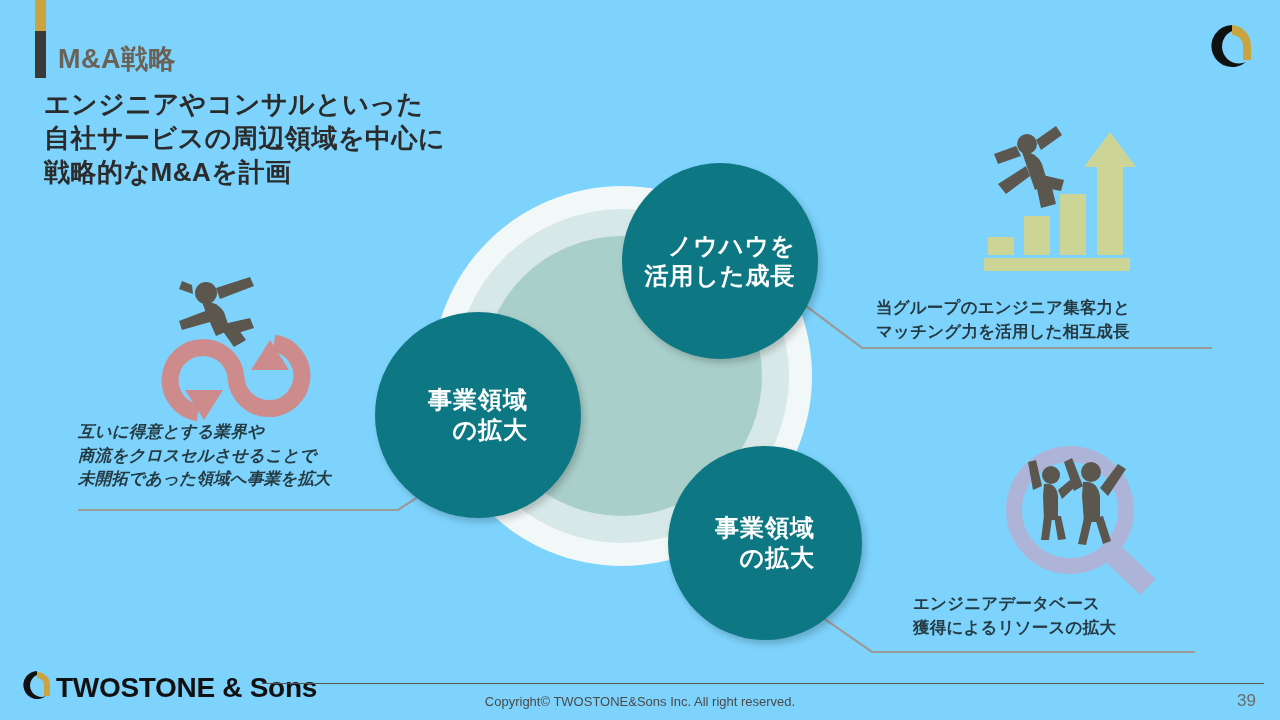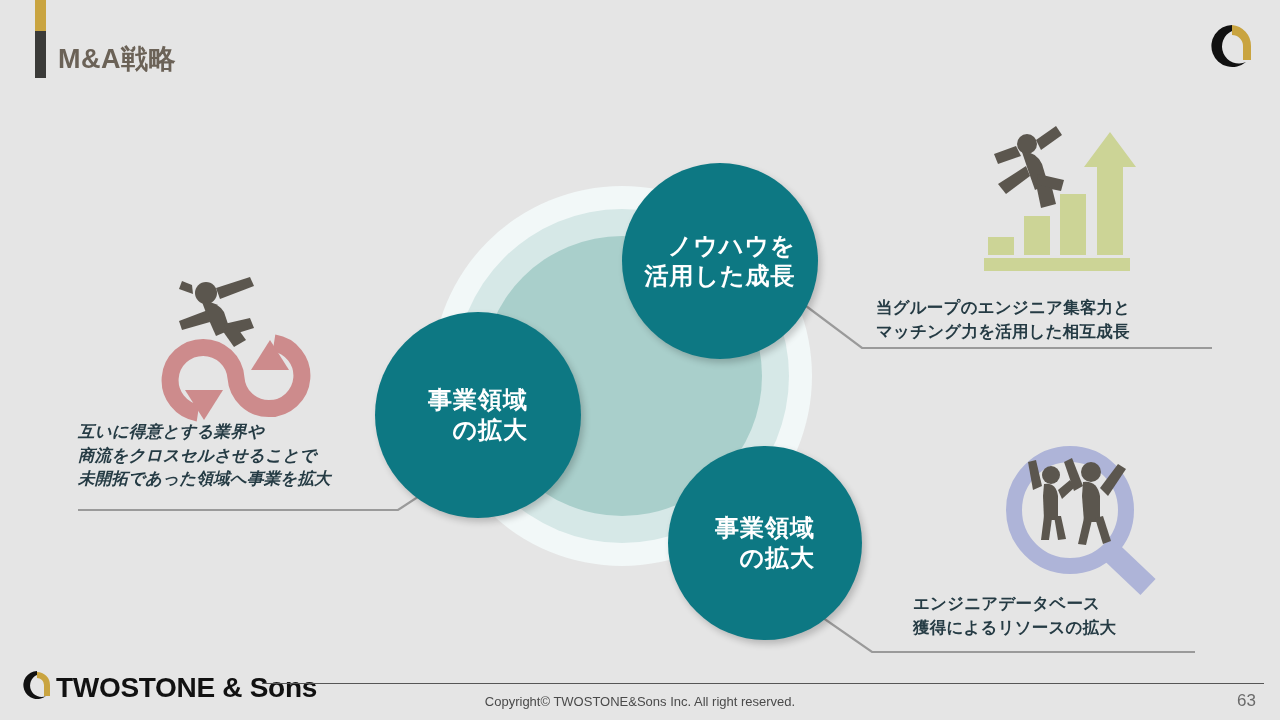--- a/index.html
+++ b/index.html
@@ -6,21 +6,21 @@
   * { box-sizing: border-box; margin: 0; padding: 0; }
   html, body {
     width: 1280px; height: 720px;
     background: #ffffff;
     font-family: "Liberation Sans", "DejaVu Sans", sans-serif;
     overflow: hidden;
   }
   #slide {
     position: relative;
     width: 1280px; height: 720px;
-    background: #e5e5e5;
+    background: #7dd3fc;
   }
 
   
   .title-bar-gold {
     position: absolute; left: 35px; top: 0px;
     width: 11px; height: 31px;
     background: #c9a440;
   }
   .title-bar-dark {
     position: absolute; left: 35px; top: 31px;
@@ -129,20 +129,23 @@
   }
 </style>
 </head>
 <body>
 
 <div id="slide">
 
   <div class="title-bar-gold"></div>
   <div class="title-bar-dark"></div>
   <div class="slide-title">M&amp;A戦略</div>
+  <div class="lead-text">エンジニアやコンサルといった
+自社サービスの周辺領域を中心に
+戦略的なM&amp;Aを計画</div>
 
   <svg class="corner-mark" viewBox="0 0 52 52">
     <path d="M26 5 A21 21 0 0 1 45 26 L45 40 L37 40 L37 26 A11 11 0 0 0 26 15 Z" fill="#c9a440"></path>
     <path d="M26 5 A21 21 0 1 0 40 42 A17 17 0 1 1 26 11 Z" fill="#111111"></path>
   </svg>
 
   <div class="ring ring-outer"></div>
   <div class="ring ring-mid"></div>
   <div class="ring ring-inner"></div>
 
@@ -241,15 +244,15 @@
     </g>
   </svg>
 
   <svg class="brand-logo-mark" viewBox="0 0 30 30">
     <path d="M15 2 A13 13 0 0 1 28 15 L28 26 L22 26 L22 15 A7 7 0 0 0 15 8 Z" fill="#c9a440"></path>
     <path d="M15 1 A14 14 0 1 0 24 26 A11 11 0 1 1 15 5 Z" fill="#111111"></path>
   </svg>
   <div class="brand-wordmark">TWOSTONE &amp; Sons</div>
   <div class="footer-rule"></div>
   <div class="copyright">Copyright© TWOSTONE&amp;Sons Inc. All right reserved.</div>
-  <div class="page-number">63</div>
+  <div class="page-number">39</div>
 
 </div>
 
 </body></html>

